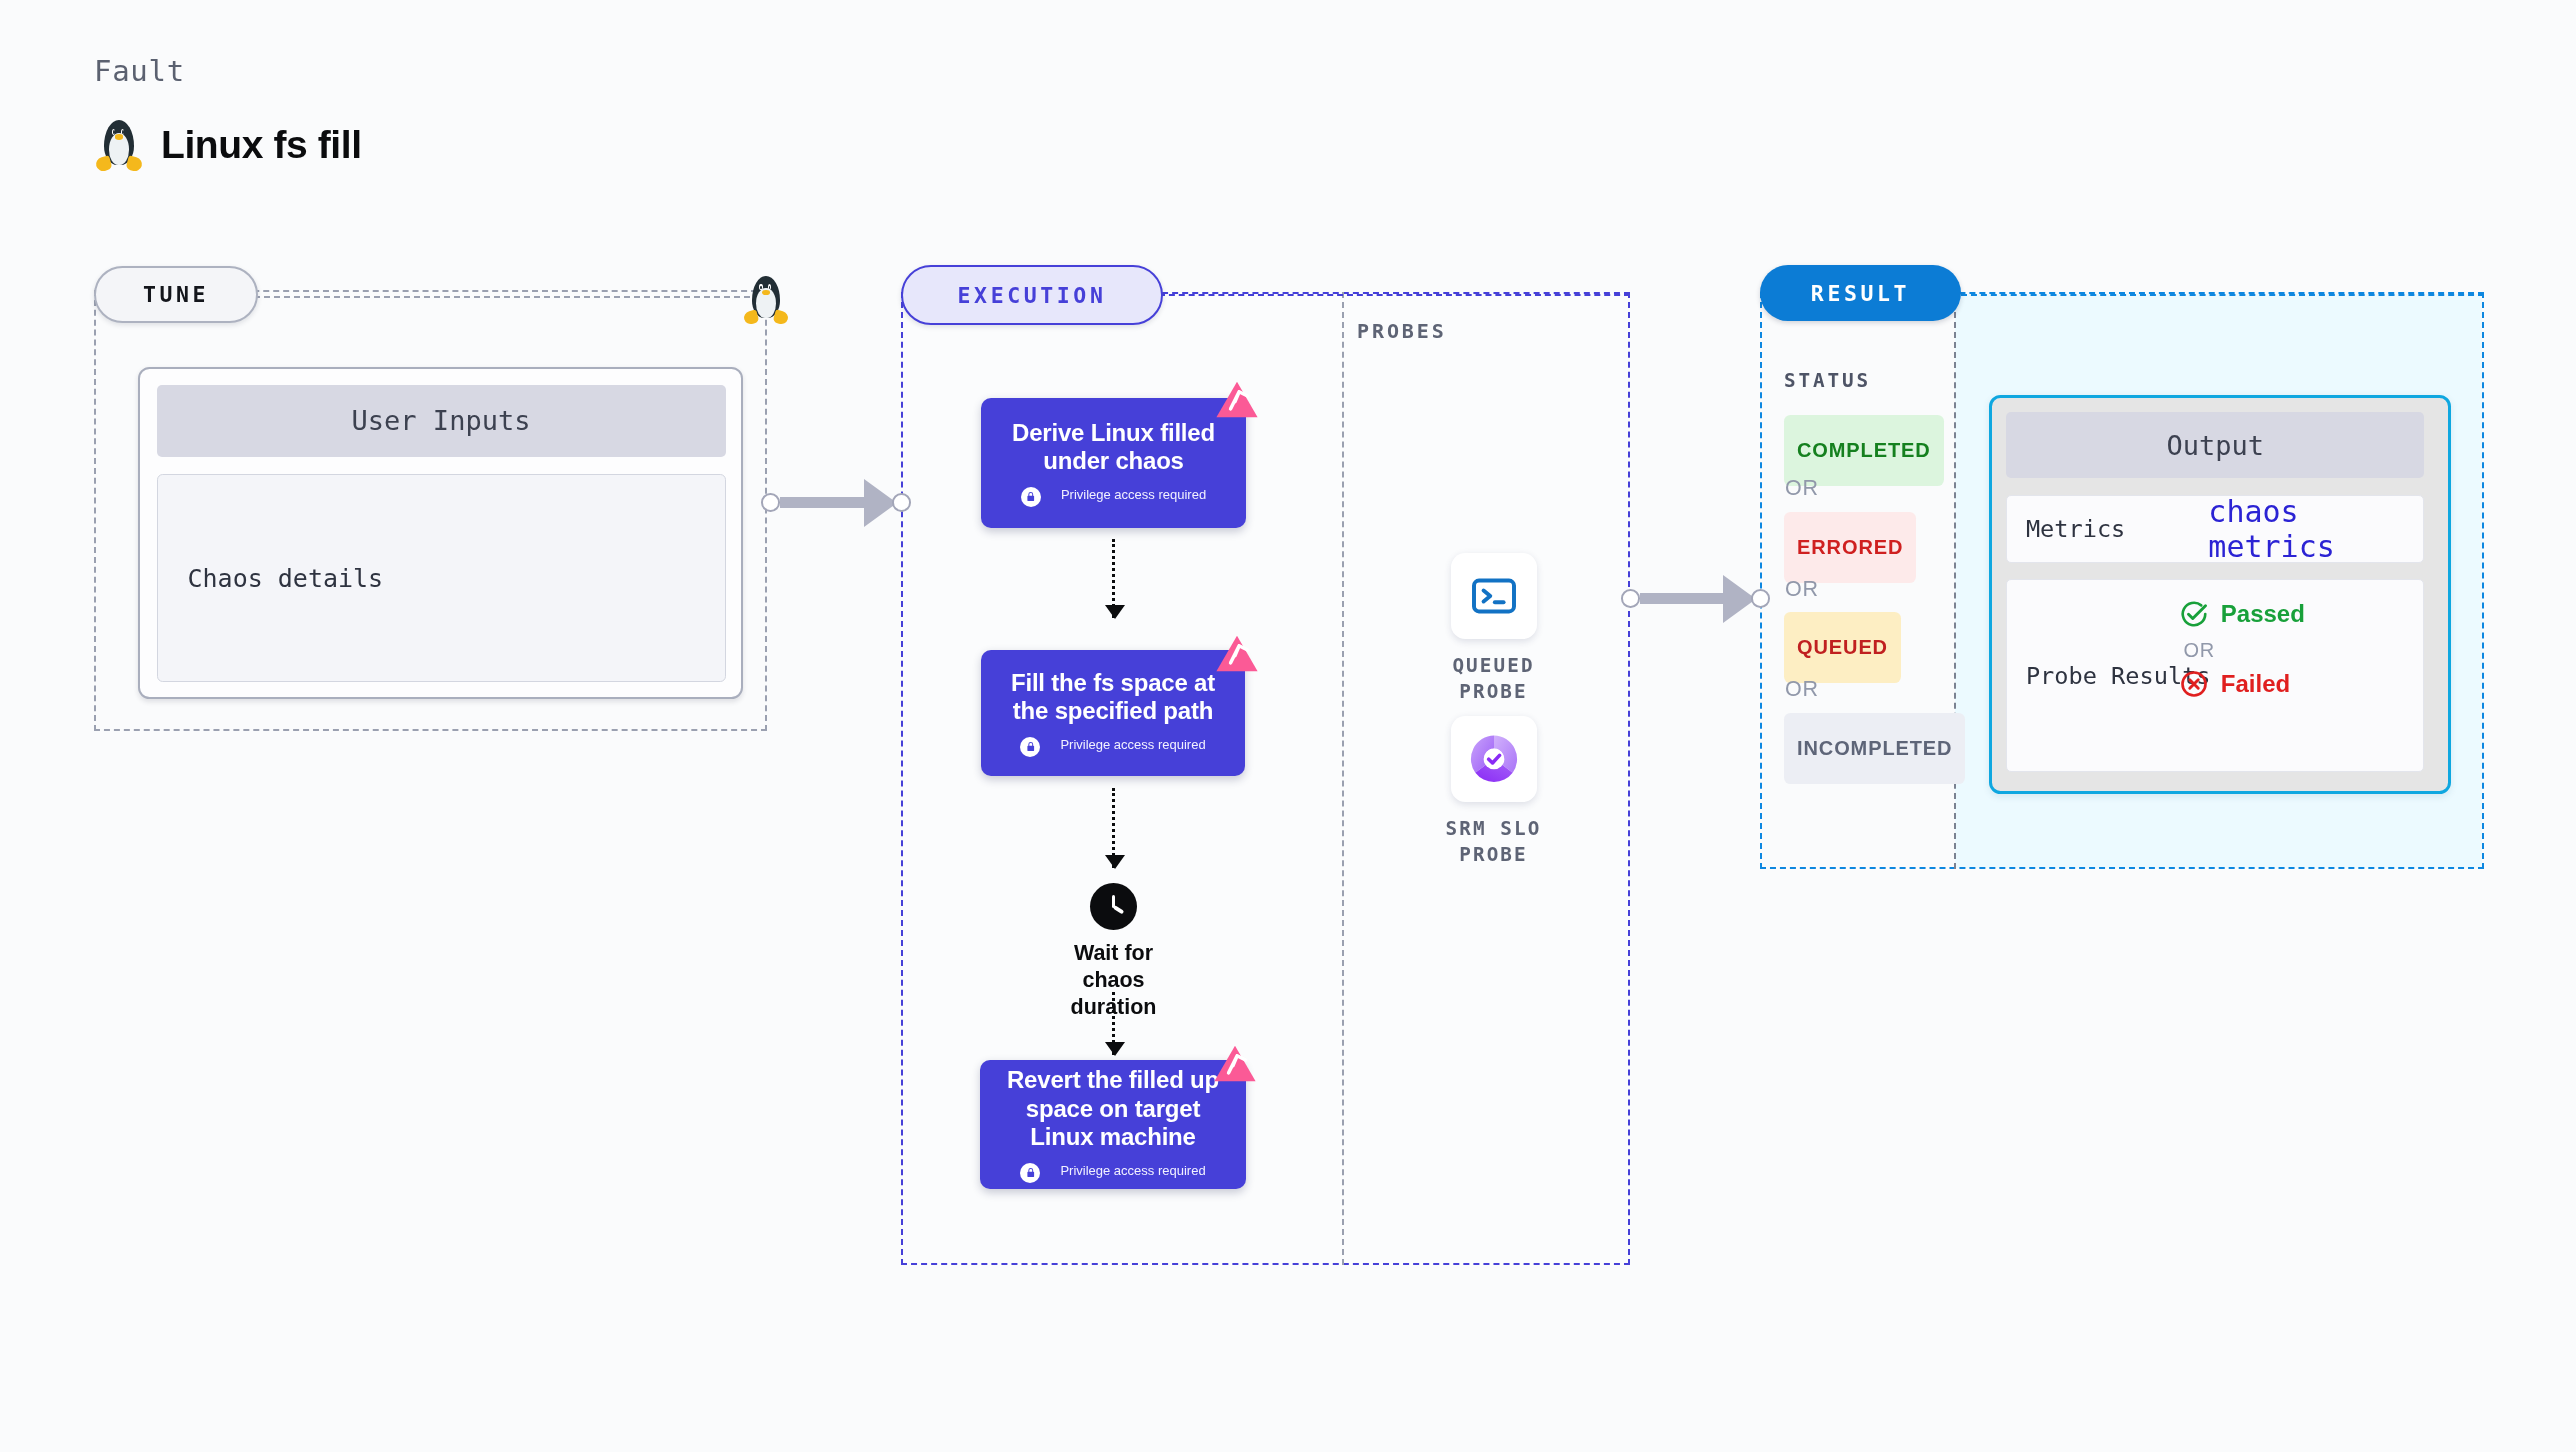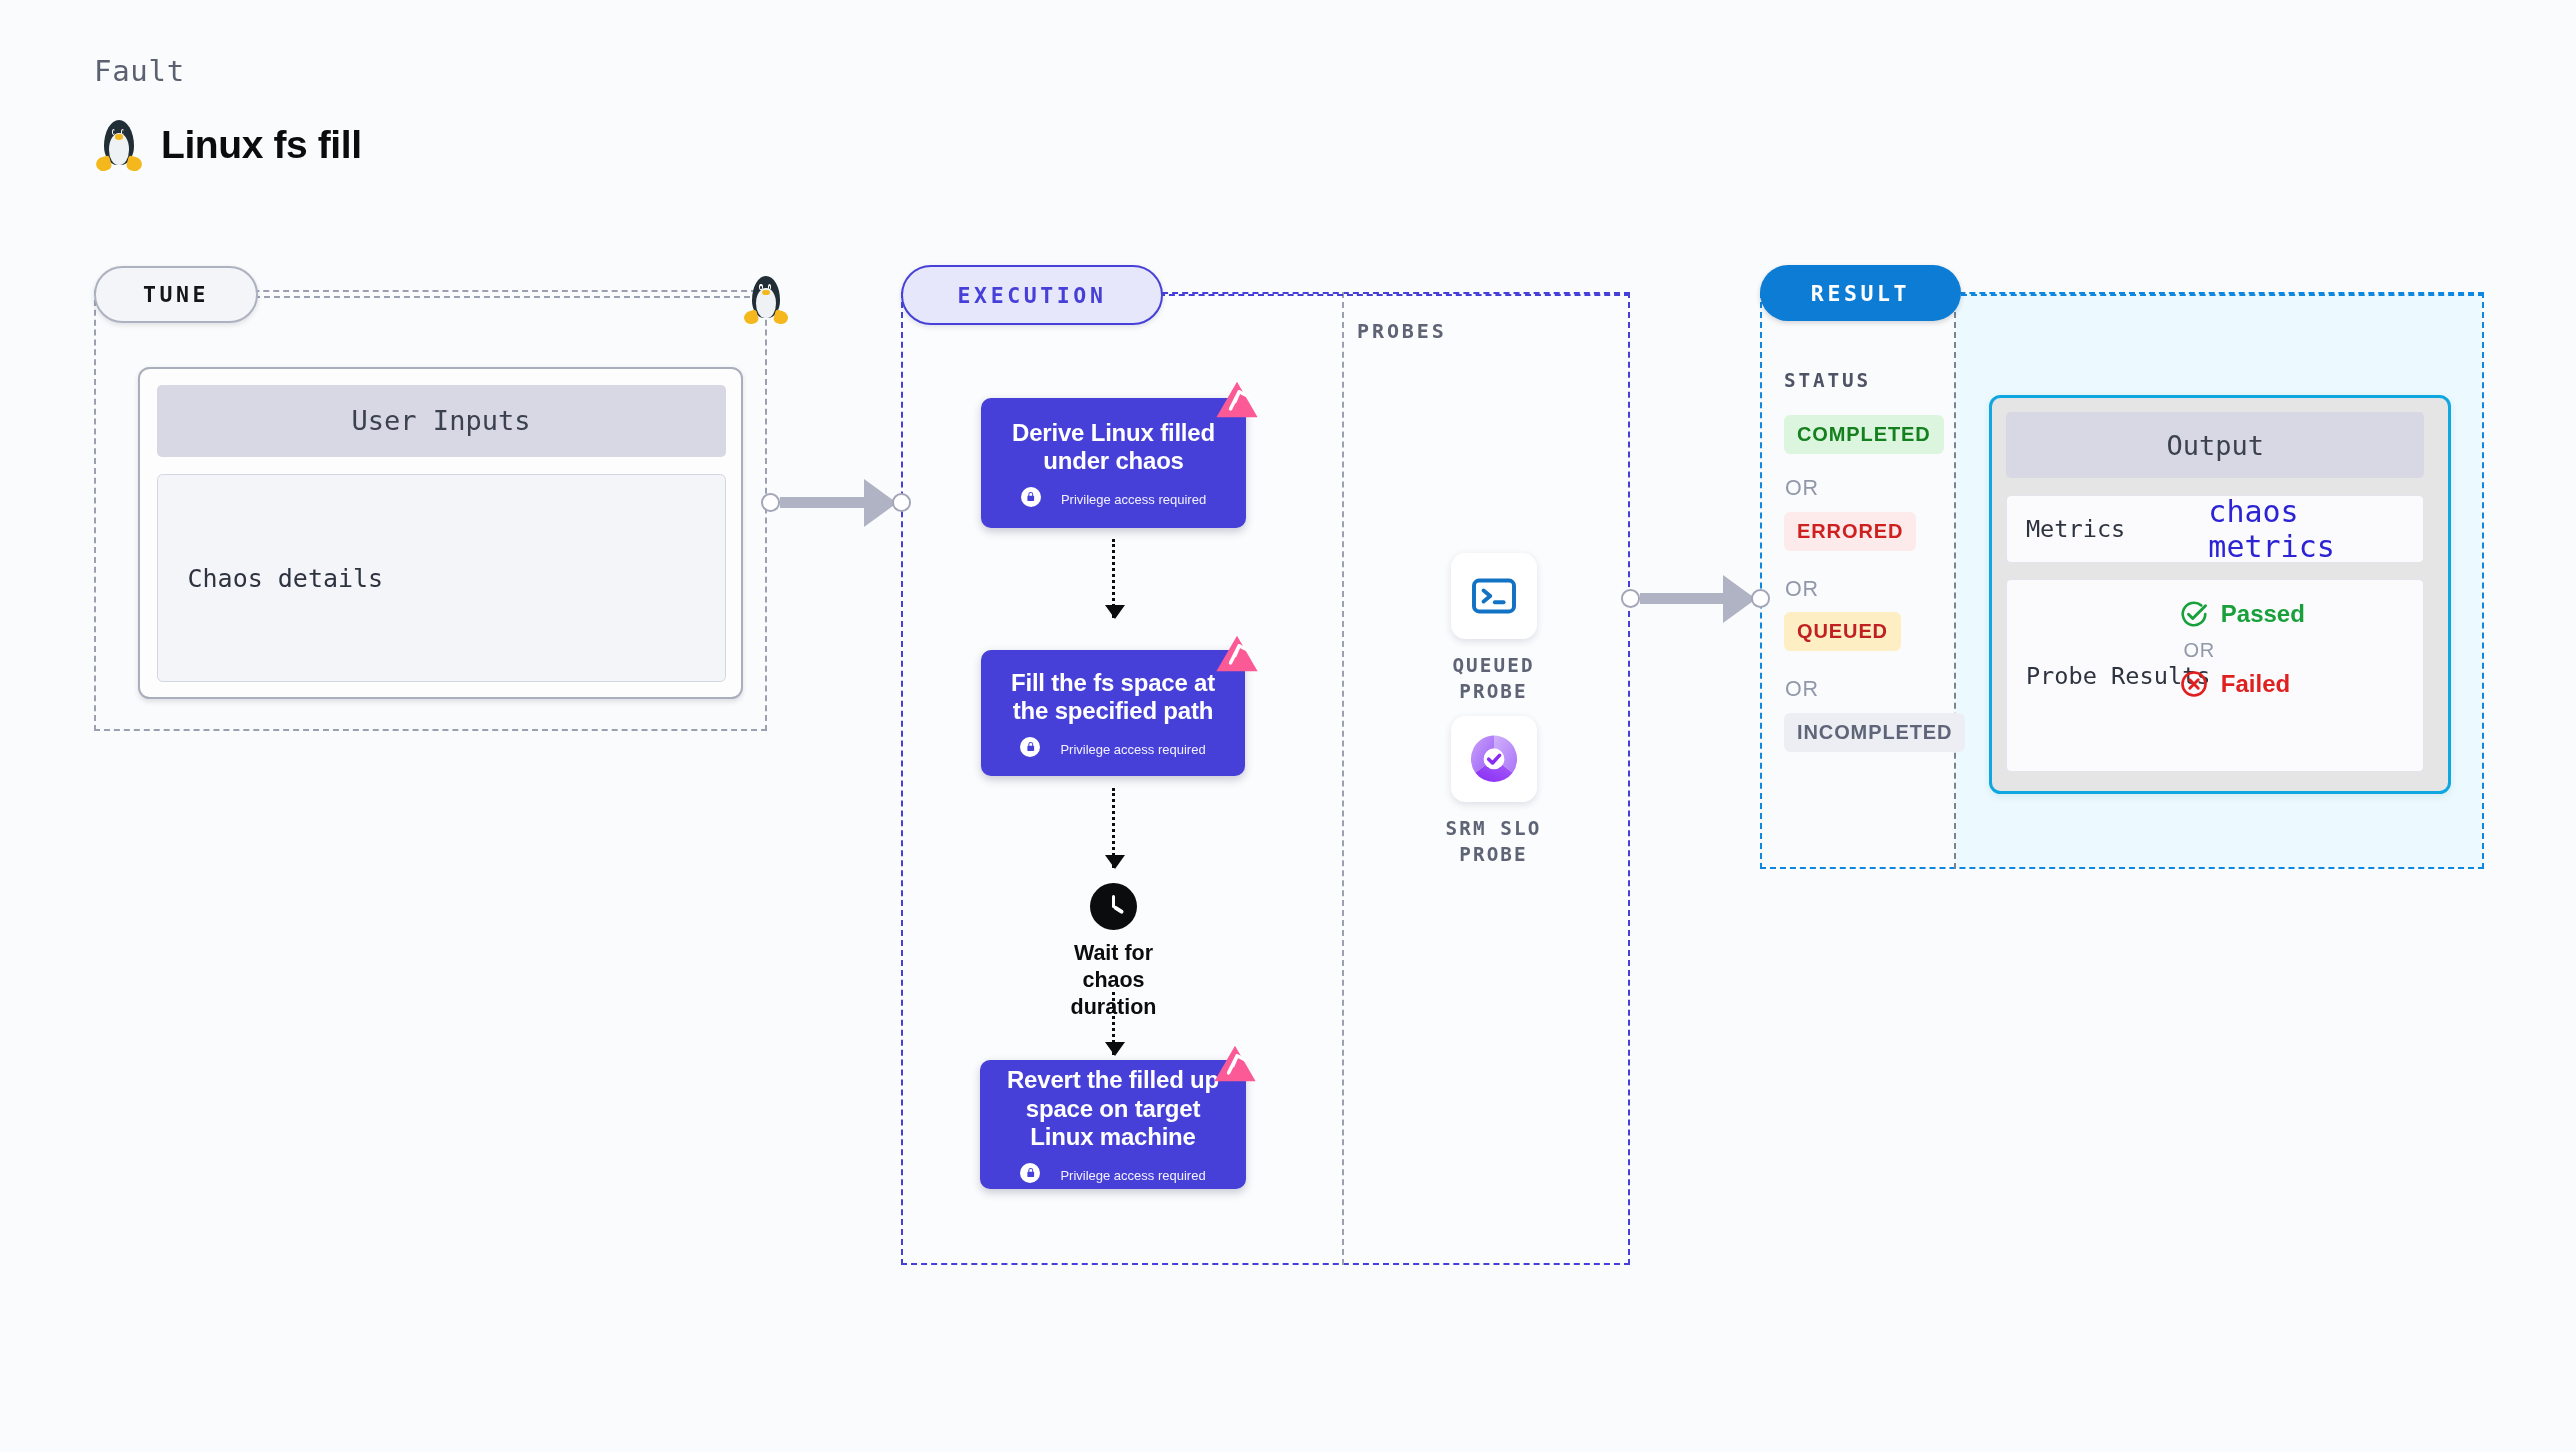--- a/index.html
+++ b/index.html
@@ -160,21 +160,21 @@
     position:absolute;background:#4640d8;border-radius:10px;
     box-shadow:0 3.6px 8.6px rgba(30,35,80,.22);
     display:flex;flex-direction:column;align-items:center;justify-content:center;
     color:#fff;box-sizing:border-box;padding:11.5px 17px;
   }
   .exec-card .ctitle{
     font-size:24px;font-weight:bold;line-height:1.18;text-align:center;
     letter-spacing:-0.2px;
   }
   .priv-badge{
-    display:flex;align-items:flex-end;gap:20px;margin-top:11.5px;
+    display:flex;align-items:flex-start;gap:20px;margin-top:11.5px;
     font-size:13px;color:#f2f1ff;font-weight:500;white-space:nowrap;
   }
   .lock-ic{
     width:20px;height:20px;border-radius:50%;background:#fff;
     display:flex;align-items:center;justify-content:center;flex:0 0 auto;
   }
   .lock-ic svg{display:block;}
 
   #exec-card-1{left:981px;top:398px;width:265px;height:130px;}
   #exec-card-2{left:981px;top:650px;width:264px;height:126px;}
@@ -242,21 +242,21 @@
   #probe-srm{left:1422px;top:716px;}
 
   
   #status-title{
     position:absolute;left:1784px;top:369px;
     font-family:"DejaVu Sans Mono", monospace;font-size:19.3px;
     letter-spacing:2.9px;color:#4e5466;font-weight:bold;
   }
   .status-badge{
     position:absolute;border-radius:6.4px;display:flex;align-items:center;justify-content:center;
-    font-size:20px;font-weight:bold;letter-spacing:0.9px;padding:0 13px;height:39px;
+    font-size:20px;font-weight:bold;letter-spacing:0.9px;padding:16px 13px;height:39px;
   }
   .or-text{
     position:absolute;font-size:21.5px;color:#9198aa;letter-spacing:0.7px;
   }
   #badge-completed{left:1784px;top:415px;background:#dcf5de;color:#15801f;}
   #or-1{left:1785px;top:476px;}
   #badge-errored{left:1784px;top:512px;background:#fdeaea;color:#cf2020;}
   #or-2{left:1785px;top:577px;}
   #badge-queued{left:1784px;top:612px;background:#fdeec3;color:#c02020;}
   #or-3{left:1785px;top:677px;}

